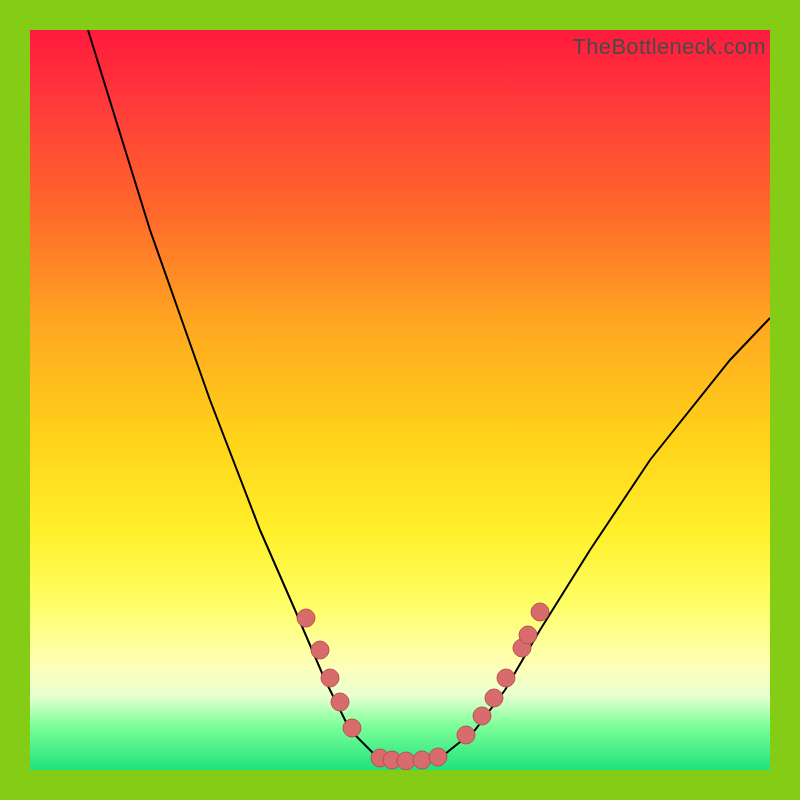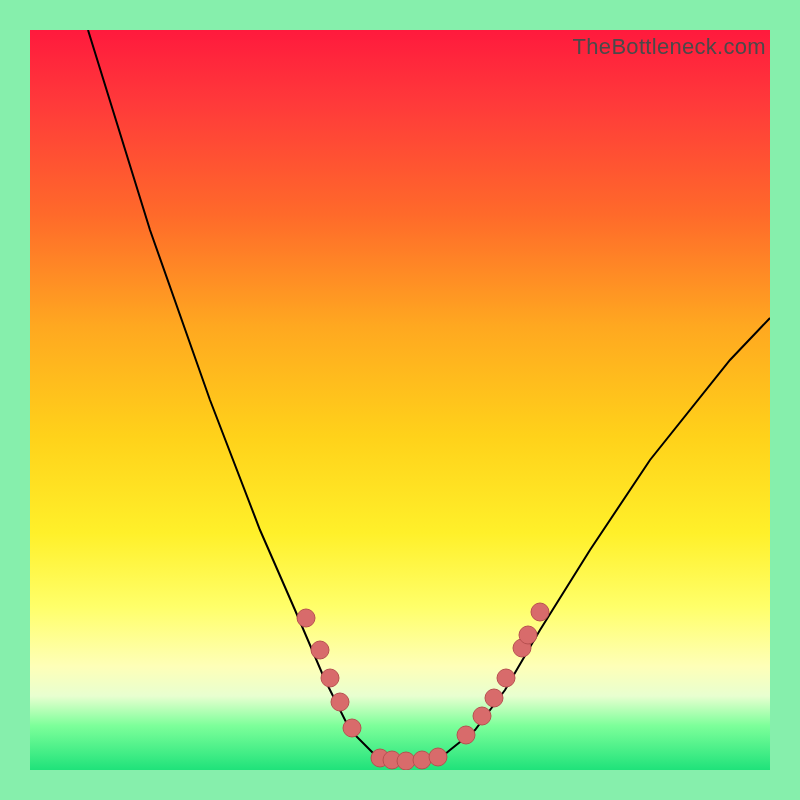--- a/index.html
+++ b/index.html
@@ -6,21 +6,21 @@
     margin: 0;
     padding: 0;
     width: 800px;
     height: 800px;
     overflow: hidden;
     font-family: Arial, Helvetica, sans-serif;
   }
   .frame {
     width: 800px;
     height: 800px;
-    background: #86efac;
+    background: #84cc16;
     position: relative;
     box-sizing: border-box;
   }
   .plot-area {
     position: absolute;
     left: 30px;
     top: 30px;
     width: 740px;
     height: 740px;
     overflow: hidden;

